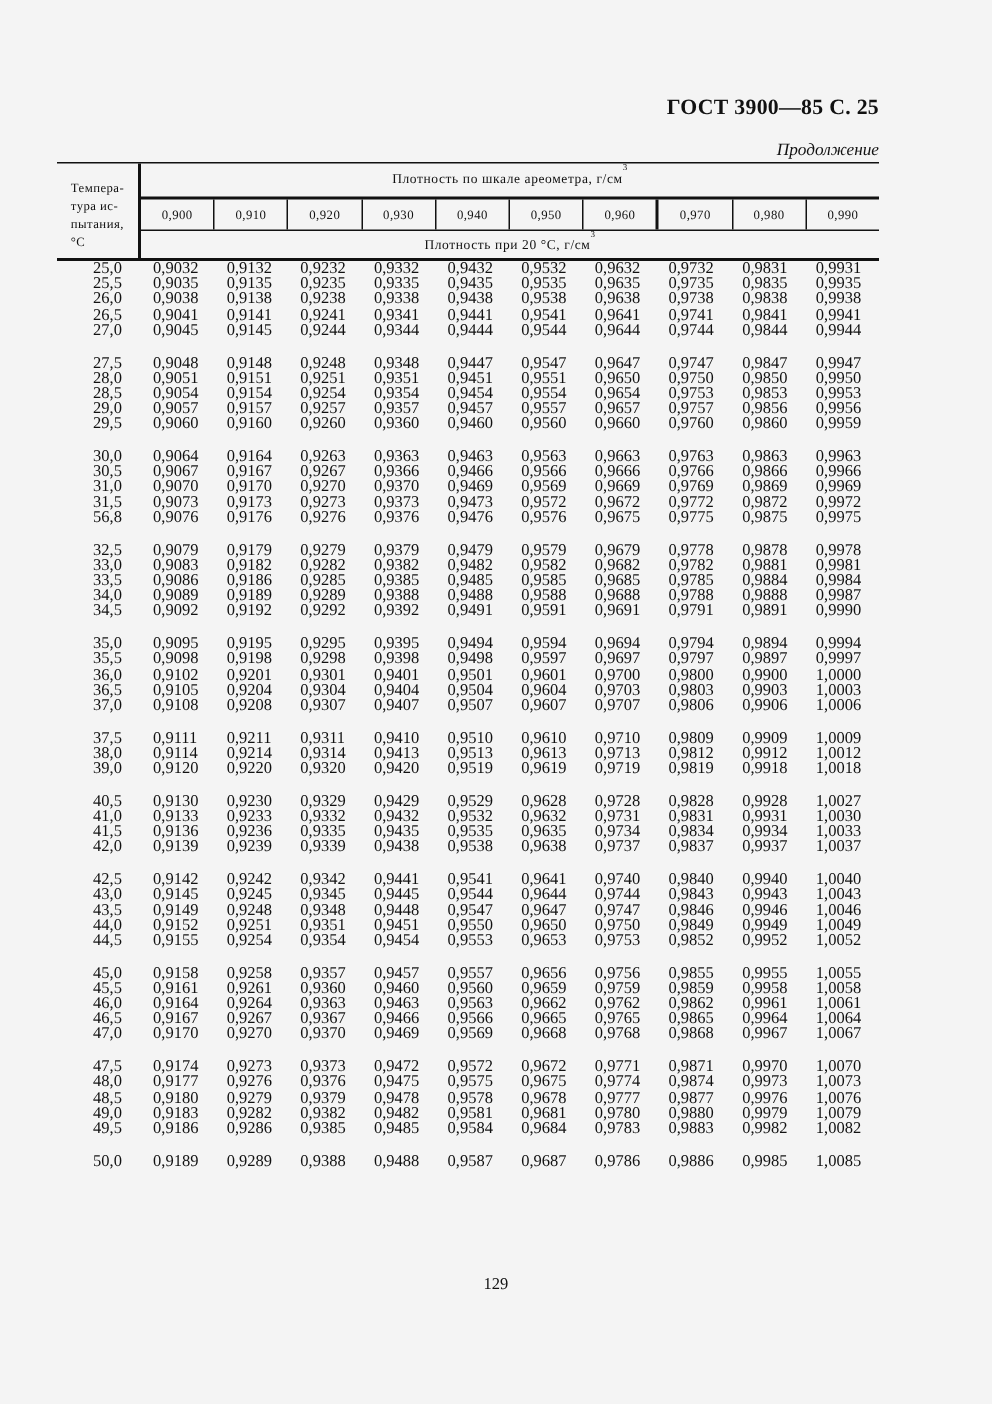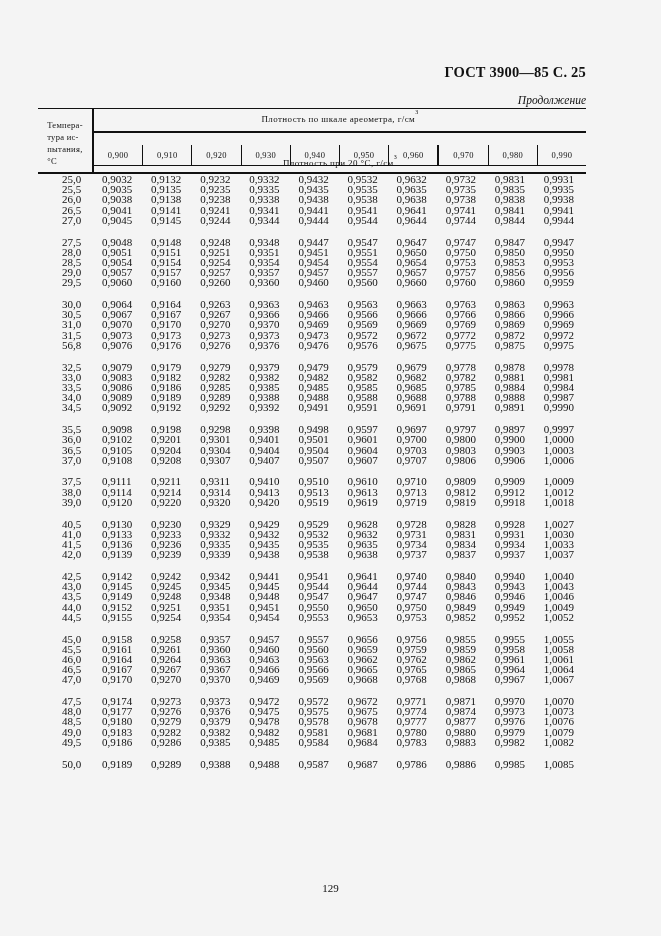--- a/index.html
+++ b/index.html
@@ -30,21 +30,21 @@
     display: flex; align-items: center; justify-content: center;
     letter-spacing: 0.3px;
   }
   .head .temp-col span { display:block; padding-top: 2px; }
   .head .top-row {
     position: absolute; left: 56px; top: 0; width: 492px; height: 22px;
     border-bottom: 2px solid #111;
     font-size: 9px; text-align: center; line-height: 21px; letter-spacing: 0.4px;
   }
   .head .scale-row {
-    position: absolute; left: 56px; top: 36px; width: 492px; height: 20px;
+    position: absolute; left: 56px; top: 24px; width: 492px; height: 20px;
     border-bottom: 1px solid #111; display: flex;
   }
   .head .scale-row .sc {
     flex: 1; text-align: center; font-size: 8.5px; line-height: 20px;
     border-right: 1px solid #111; letter-spacing: 0.3px;
   }
   .head .scale-row .sc:last-child { border-right: none; }
   .head .scale-row .sc.thick { border-right: 2px solid #111; }
   .head .bottom-row {
     position: absolute; left: 56px; top: 45px; width: 492px; height: 18px;
@@ -52,21 +52,21 @@
   }
   sup { font-size: 6px; vertical-align: top; line-height: 6px; }
   .body {
     position: absolute; left: 38px; top: 174px; width: 560px;
   }
   .group { margin-bottom: 11.6px; }
   .row { display: flex; height: 10.2px; font-size: 11px; line-height: 10.2px; }
   .row .t { width: 46px; padding-left: 24px; box-sizing: border-box; width: 64px; }
   .row .v { width: 49.1px; }
   .page-num {
-    position: absolute; left: 0; width: 661px; top: 850px; text-align: center; font-size: 11px; margin-top: 32px;
+    position: absolute; left: 0; width: 661px; top: 850px; text-align: center; font-size: 11px;
   }
 </style>
 </head>
 <body>
 
 <div class="gost-header">ГОСТ 3900—85 С. 25</div>
 <div class="continuation">Продолжение</div>
 
 <div class="head">
   <div class="temp-col">
@@ -361,20 +361,33 @@
         <div class="v">0,9491</div>
         <div class="v">0,9591</div>
         <div class="v">0,9691</div>
         <div class="v">0,9791</div>
         <div class="v">0,9891</div>
         <div class="v">0,9990</div>
       </div>
     </div>
     <div class="group">
       <div class="row">
+        <div class="t">35,0</div>
+        <div class="v">0,9095</div>
+        <div class="v">0,9195</div>
+        <div class="v">0,9295</div>
+        <div class="v">0,9395</div>
+        <div class="v">0,9494</div>
+        <div class="v">0,9594</div>
+        <div class="v">0,9694</div>
+        <div class="v">0,9794</div>
+        <div class="v">0,9894</div>
+        <div class="v">0,9994</div>
+      </div>
+      <div class="row">
         <div class="t">35,5</div>
         <div class="v">0,9098</div>
         <div class="v">0,9198</div>
         <div class="v">0,9298</div>
         <div class="v">0,9398</div>
         <div class="v">0,9498</div>
         <div class="v">0,9597</div>
         <div class="v">0,9697</div>
         <div class="v">0,9797</div>
         <div class="v">0,9897</div>

